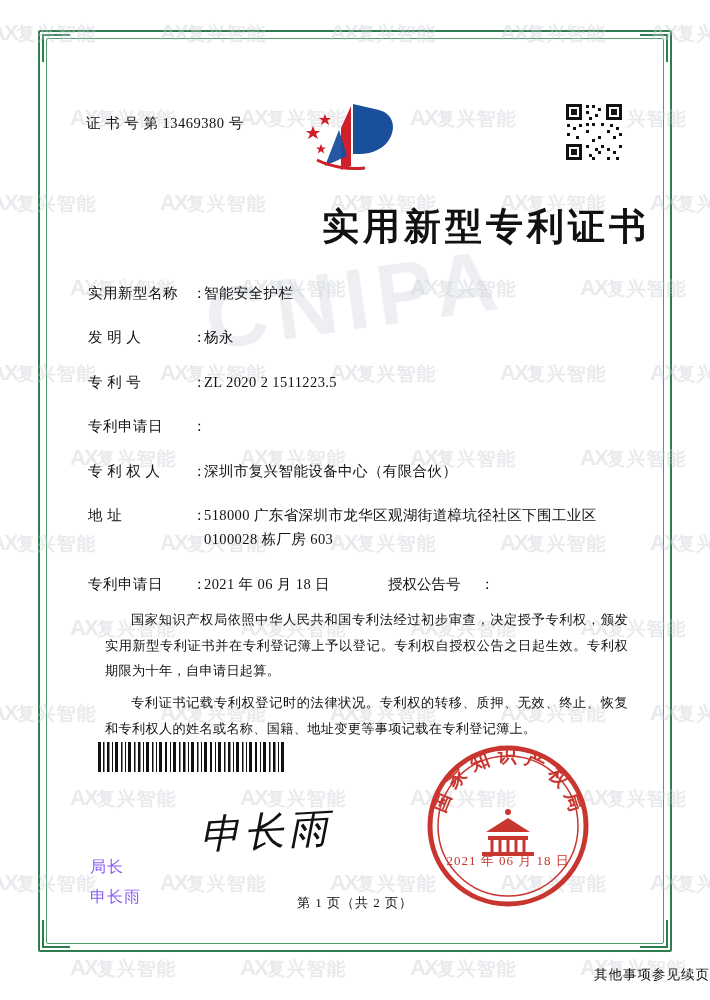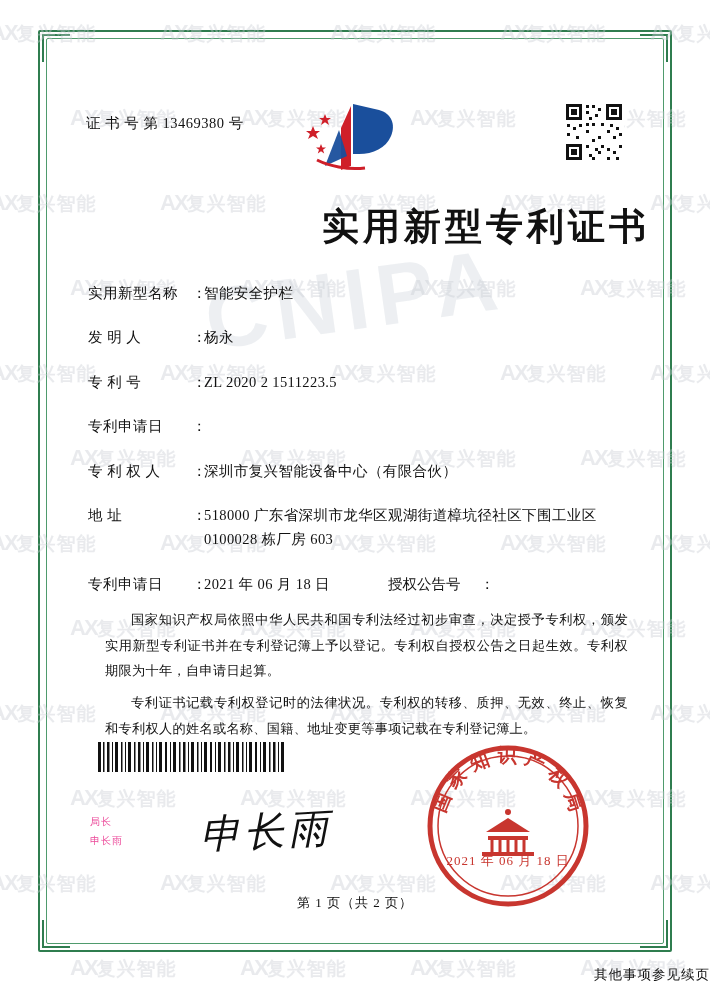--- a/index.html
+++ b/index.html
@@ -148,25 +148,25 @@
   .paras p{margin:0 0 6px 0;text-indent:26px;}
 
   
   .barcode{
     position:absolute;left:38px;top:690px;
     width:190px;height:30px;
   }
 
   
   .sig-block{
-    position:absolute;left:30px;top:760px;
-    font-size:10px;
+    position:absolute;left:30px;top:800px;
+    font-size:16px;
     line-height:1.9;
     letter-spacing:1px;
-    color:#ec4899;
+    color:#8b5cf6;
   }
   .handwriting{
     position:absolute;left:140px;top:752px;
     font-size:40px;
     font-family:"Liberation Serif","DejaVu Serif",serif;
     font-style:italic;
     color:#111;
     letter-spacing:4px;
     transform:rotate(-3deg);
   }

